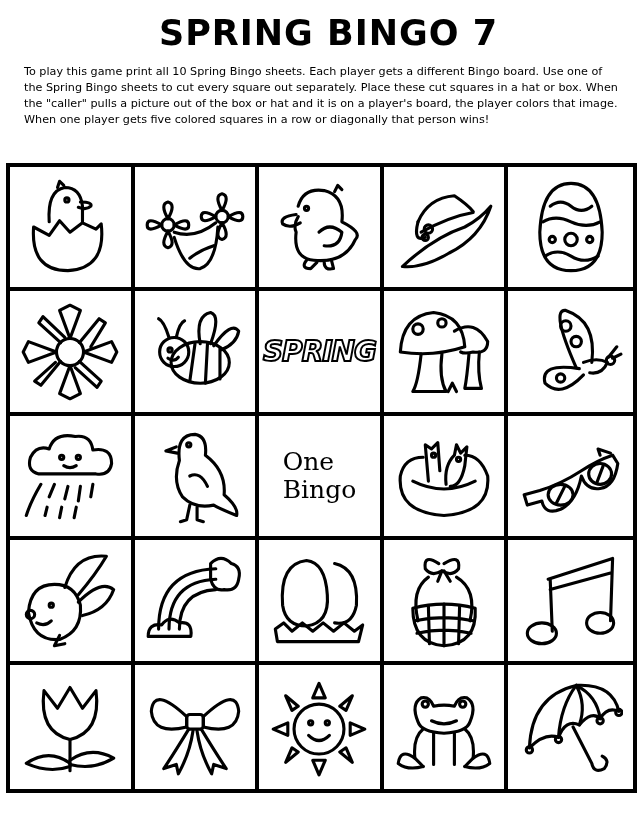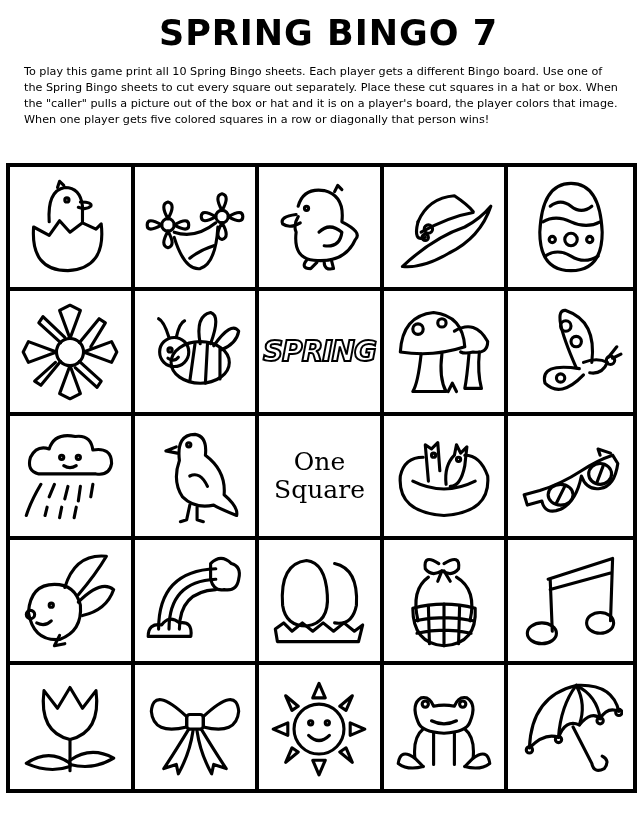--- a/index.html
+++ b/index.html
@@ -8,21 +8,21 @@
     font-family:"DejaVu Sans",sans-serif;font-weight:bold;font-size:35px;letter-spacing:1px;line-height:46px;}
   .instructions{position:absolute;left:24px;top:64px;width:600px;
     font-family:"DejaVu Sans",sans-serif;font-size:11.2px;line-height:16px;}
   .grid{position:absolute;left:6px;top:163px;width:631px;height:630px;box-sizing:border-box;
     border:4px solid #000;display:grid;grid-template-columns:repeat(5,1fr);grid-template-rows:repeat(5,1fr);}
   .cell{border-right:4px solid #000;border-bottom:4px solid #000;display:flex;align-items:center;justify-content:center;overflow:hidden;}
   .cell.lastcol{border-right:none;}
   .cell.lastrow{border-bottom:none;}
   .cell svg{width:104px;height:104px;}
   .cell svg *{fill:none;stroke:#000;stroke-width:3;stroke-linecap:round;stroke-linejoin:round;}
-  .free{font-family:"DejaVu Serif",serif;font-size:25px;line-height:28px;text-align:center;}
+  .free{font-family:"DejaVu Serif",serif;font-size:25px;line-height:28px;}
   .spring{font-family:"DejaVu Sans",sans-serif;font-weight:bold;font-size:28px;font-style:italic;
     color:#fff;-webkit-text-stroke:2px #000;letter-spacing:-1px;}
 </style>
 </head>
 <body>
 
 <div class="title">SPRING BINGO 7</div>
 <div class="instructions">To play this game print all 10 Spring Bingo sheets. Each player gets a different Bingo board. Use one of the Spring Bingo sheets to cut every square out separately. Place these cut squares in a hat or box. When the "caller" pulls a picture out of the box or hat and it is on a player's board, the player colors that image. When one player gets five colored squares in a row or diagonally that person wins!</div>
 
 <div class="grid">
@@ -138,21 +138,21 @@
       <path d="M35 35 Q32 10 50 10 Q62 12 60 30 Q80 45 78 68 Q92 80 90 88 Q75 82 68 78 Q50 82 38 70 Q28 55 35 35Z"></path>
       <path d="M32 22 L22 26 L33 28"></path>
         <circle cx="44" cy="20" r="2"></circle>
         <path d="M45 50 Q55 45 62 60"></path>
       <path d="M45 78 L42 92 L36 94 M52 80 L52 92 L58 94"></path>
     </svg>
   </div>
   <div class="cell">
     <div class="free">
       <div>One</div>
-      <div>Square</div>
+      <div>Bingo</div>
     </div>
   </div>
   <div class="cell">
     <svg viewBox="0 0 100 100">
       <path d="M8 50 Q5 85 50 88 Q95 85 92 50 Q85 30 70 30 M8 50 Q12 32 30 32"></path>
       <path d="M20 55 Q50 70 80 55"></path>
       <path d="M35 55 L32 20 L38 24 L44 18 L46 45"></path>
         <circle cx="40" cy="30" r="2"></circle>
       <path d="M52 58 Q50 40 60 30 L62 20 L66 28 L72 22 L70 40 Q66 60 56 60"></path>
         <circle cx="64" cy="34" r="2"></circle>

